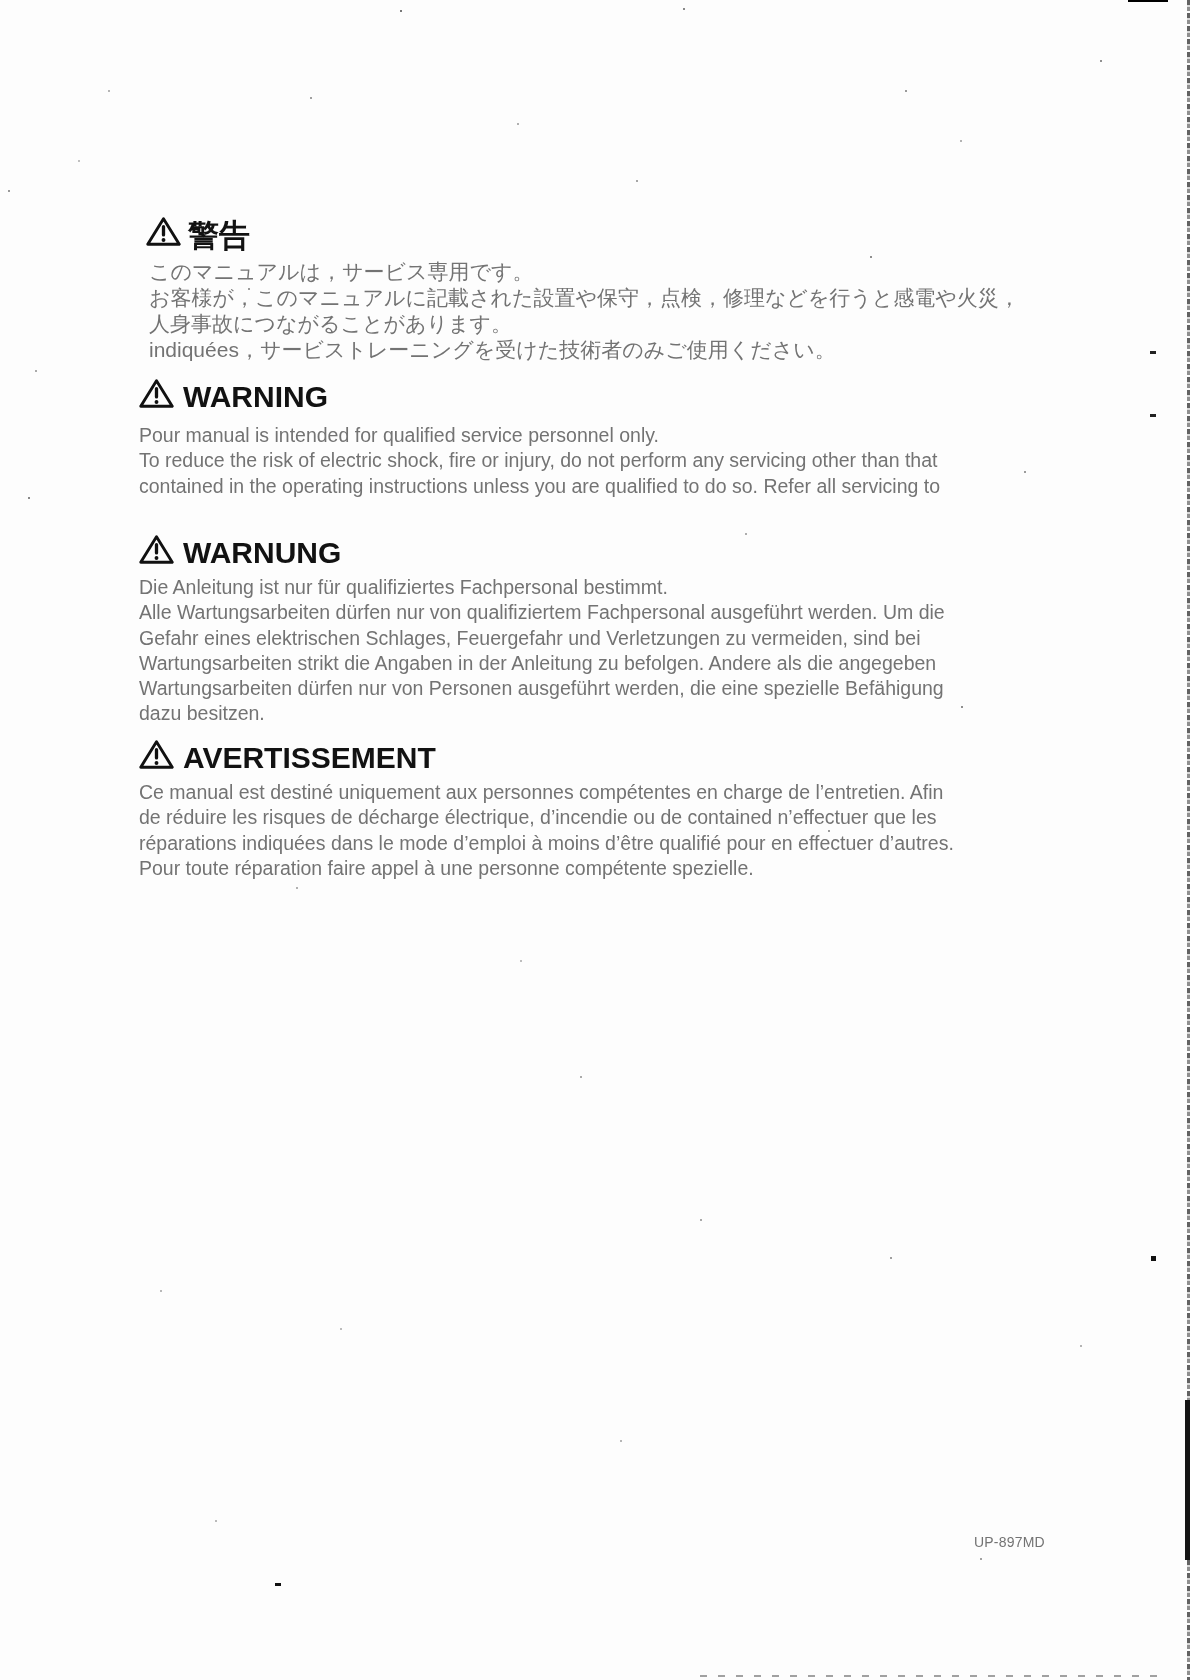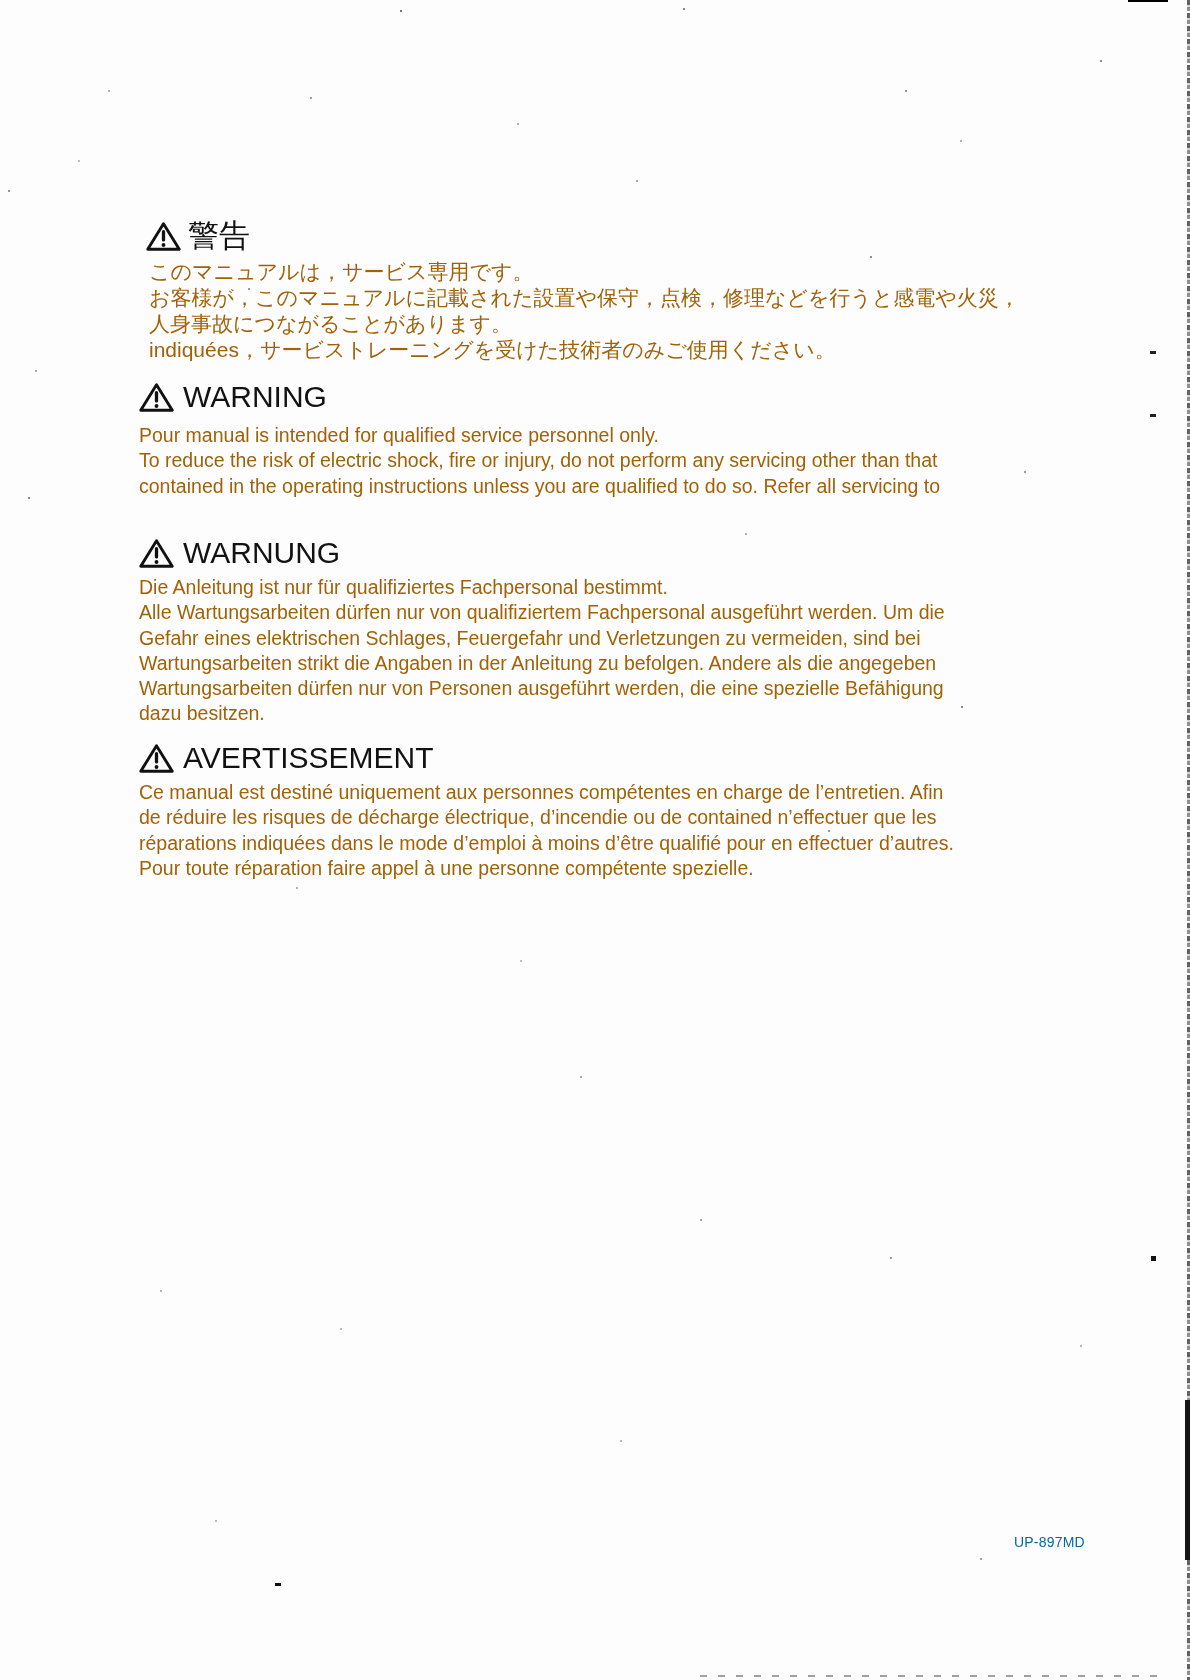--- a/index.html
+++ b/index.html
@@ -8,34 +8,34 @@
     background:#fdfdfd;color:#141414;
     font-family:"Liberation Sans", sans-serif;
   }
   .page{position:absolute;inset:0;}
   .sec{position:absolute;left:139px;}
   .sec-jp{left:146px;top:216px;}
   .sec-en{top:378px;}
   .sec-de{top:534px;}
   .sec-fr{top:739px;}
   .heading{
-    display:flex;align-items:center;gap:9px;margin:0;
-    font-weight:normal;font-size:30px;line-height:38px;letter-spacing:0;
+    display:flex;gap:9px;margin:0;
+    font-weight:bold;font-size:30px;line-height:38px;letter-spacing:0;
     color:#121212;
   }
   .sec-jp .heading{font-size:31px;line-height:40px;gap:7px;}
   .warn-icon{display:inline-flex;width:35px;height:31px;flex:0 0 auto;}
   .warn-icon svg{width:100%;height:100%;}
-  .body{margin-top:3px;font-size:19.5px;line-height:25.3px;color:#a16207;}
+  .body{margin-top:3px;font-size:19.5px;line-height:25.3px;color:#737373;}
   .sec-en .body{margin-top:7px;}
   .sec-jp .body{margin-top:3px;font-size:21px;line-height:26px;padding-left:3px;}
   .line{white-space:nowrap;}
   .model{
-    position:absolute;left:1014px;top:1534px;
-    font-size:14px;letter-spacing:.2px;color:#0369a1;
+    position:absolute;left:974px;top:1534px;
+    font-size:14px;letter-spacing:.2px;color:#737373;
   }
   
   .right-edge{
     position:absolute;right:0;top:0;width:3px;height:1680px;
     background:repeating-linear-gradient(180deg,
       rgba(25,25,25,.85) 0 5px, rgba(25,25,25,.2) 5px 7px,
       rgba(25,25,25,.6) 7px 11px, rgba(250,250,250,.9) 11px 13px);
     opacity:.8;
   }
   .right-edge-dark{position:absolute;right:0;top:1400px;width:5px;height:160px;background:#151515;}

